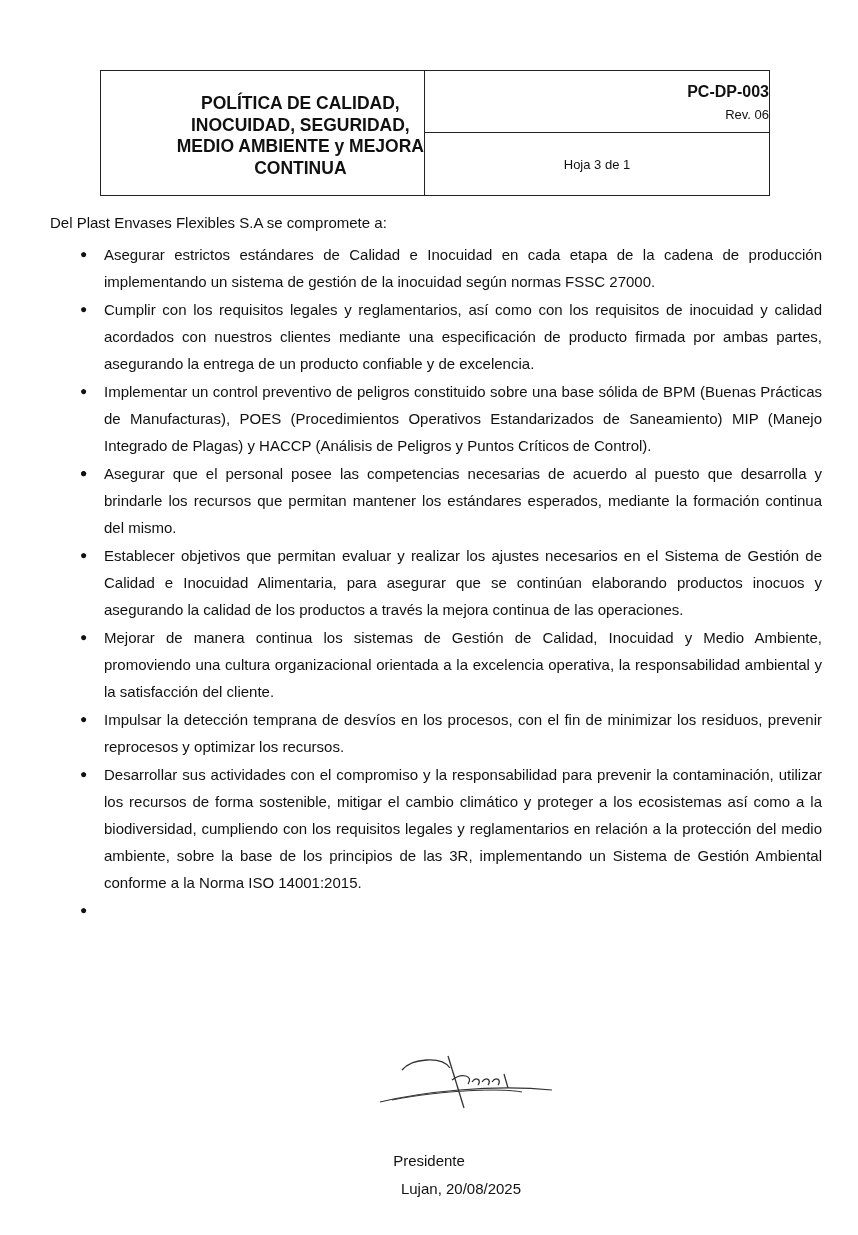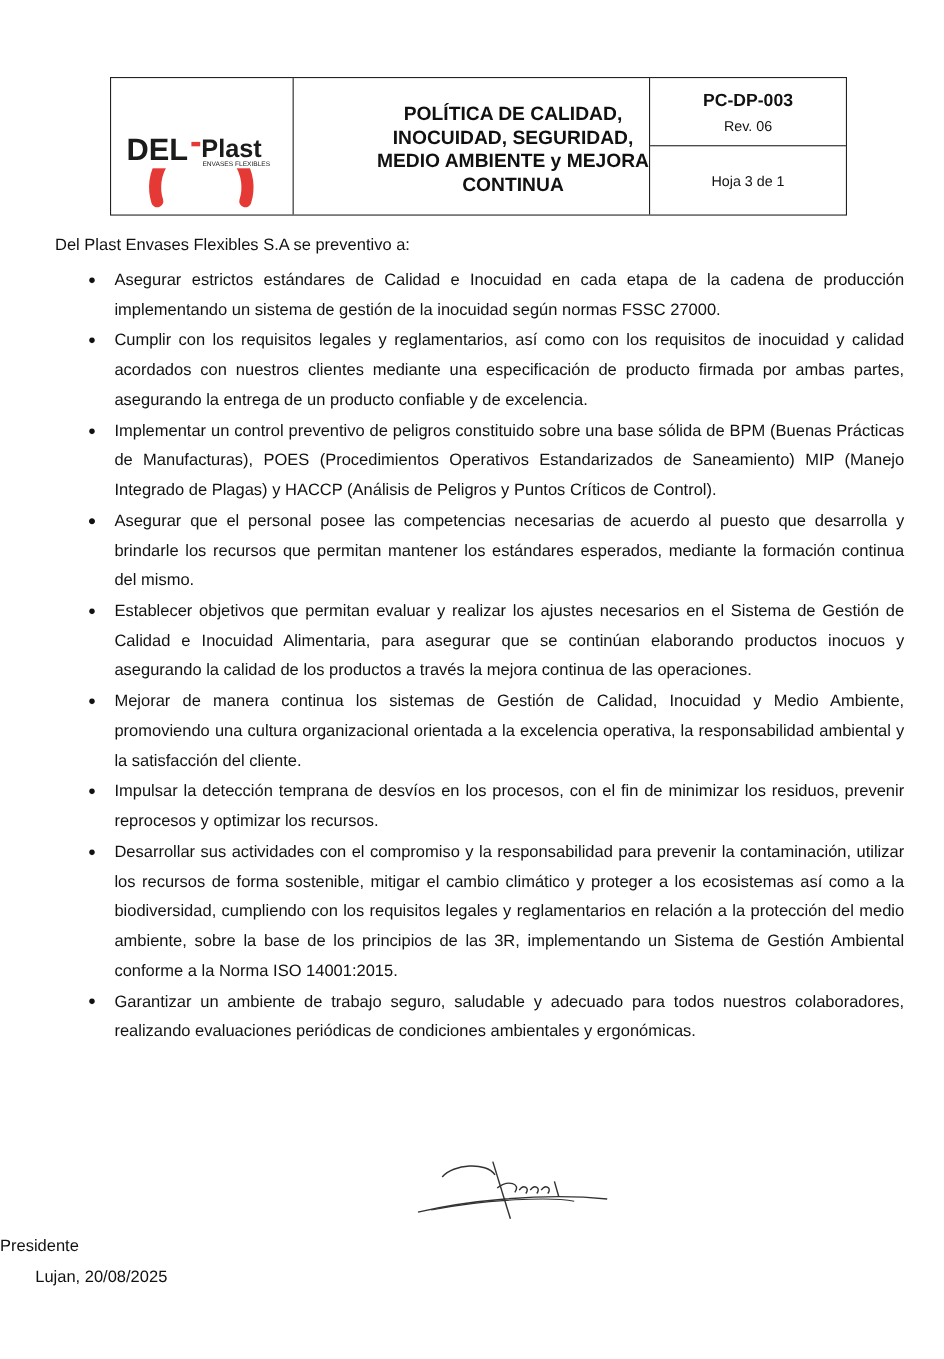--- a/index.html
+++ b/index.html
@@ -2,73 +2,63 @@
 <html><head>
 <meta charset="utf-8">
 <style>
   html, body { margin:0; padding:0; background:#ffffff; }
   body { width:858px; height:1235px; position:relative; overflow:hidden; font-family:"Liberation Sans", sans-serif; color:#111; }
   .header-table { position:absolute; left:100px; top:70px; width:670px; height:126px; border:1.5px solid #222; box-sizing:border-box; display:flex; }
   .logo-cell { width:166px; border-right:1.5px solid #222; position:relative; box-sizing:border-box; }
   .title-cell { width:324px; border-right:1.5px solid #222; display:flex; align-items:center; justify-content:flex-end; text-align:center; box-sizing:border-box; padding-top:6px; }
   .title-cell .title { font-weight:bold; font-size:17.5px; line-height:21.5px; white-space:pre-line; }
   .code-cell { flex:1; display:flex; flex-direction:column; }
-  .code-top { height:62px; border-bottom:1.5px solid #222; display:flex; flex-direction:column; align-items:center; justify-content:center; box-sizing:border-box; }
+  .code-top { height:62px; border-bottom:1.5px solid #222; display:flex; flex-direction:column; align-items:flex-end; justify-content:center; box-sizing:border-box; }
   .code-top .code { font-weight:bold; font-size:16px; margin-top:2px; }
   .code-top .rev { font-size:13px; margin-top:6px; }
   .code-bottom { flex:1; display:flex; align-items:center; justify-content:center; font-size:13px; }
   .intro { position:absolute; left:50px; top:214px; font-size:15px; }
   .list { position:absolute; left:78px; top:241px; width:744px; margin:0; padding:0; list-style:none; }
   .list li { position:relative; padding-left:26px; font-size:15px; line-height:27px; text-align:justify; margin-bottom:1px; }
   .list li .bullet { position:absolute; left:2px; top:0; font-size:12px; }
   .signature { position:absolute; left:372px; top:1052px; width:186px; height:60px; }
-  .sig-title { position:absolute; left:0; width:858px; font-size:15px; }
+  .sig-title { position:absolute; left:0; width:858px; text-align:center; font-size:15px;margin-top:28px; }
 </style>
 </head>
 <body>
 
 <div class="header-table">
-  <div class="logo-cell">
-    <svg width="166" height="126" viewBox="0 0 166 126">
-      <path d="M 42 112 A 42 42 0 1 1 122 112" fill="none" stroke="#e53935" stroke-width="11" stroke-linecap="round"></path>
-      <rect x="10" y="48" width="146" height="34" fill="#ffffff"></rect>
-      <text x="14" y="74" font-family="Liberation Sans, sans-serif" font-weight="bold" font-size="28" fill="#1b1b1b">DEL</text>
-      <rect x="73" y="58" width="8" height="4" fill="#e53935"></rect>
-      <text x="82" y="72" font-family="Liberation Sans, sans-serif" font-weight="bold" font-size="23" fill="#1b1b1b">Plast</text>
-      <text x="83" y="80" font-family="Liberation Sans, sans-serif" font-size="6" fill="#1b1b1b">ENVASES FLEXIBLES</text>
-    </svg>
-  </div>
   <div class="title-cell">
     <div class="title">POLÍTICA DE CALIDAD,
 INOCUIDAD, SEGURIDAD,
 MEDIO AMBIENTE y MEJORA
 CONTINUA</div>
   </div>
   <div class="code-cell">
     <div class="code-top">
       <div class="code">PC-DP-003</div>
       <div class="rev">Rev. 06</div>
     </div>
     <div class="code-bottom">Hoja 3 de 1</div>
   </div>
 </div>
 
-<div class="intro">Del Plast Envases Flexibles S.A se preventivo a:</div>
+<div class="intro">Del Plast Envases Flexibles S.A se compromete a:</div>
 
 <ul class="list">
   <li><span class="bullet">●</span><span>Asegurar estrictos estándares de Calidad e Inocuidad en cada etapa de la cadena de producción implementando un sistema de gestión de la inocuidad según normas FSSC 27000.</span></li>
   <li><span class="bullet">●</span><span>Cumplir con los requisitos legales y reglamentarios, así como con los requisitos de inocuidad y calidad acordados con nuestros clientes mediante una especificación de producto firmada por ambas partes, asegurando la entrega de un producto confiable y de excelencia.</span></li>
   <li><span class="bullet">●</span><span>Implementar un control preventivo de peligros constituido sobre una base sólida de BPM (Buenas Prácticas de Manufacturas), POES (Procedimientos Operativos Estandarizados de Saneamiento) MIP (Manejo Integrado de Plagas) y HACCP (Análisis de Peligros y Puntos Críticos de Control).</span></li>
   <li><span class="bullet">●</span></li>
   <li><span class="bullet">●</span><span>Asegurar que el personal posee las competencias necesarias de acuerdo al puesto que desarrolla y brindarle los recursos que permitan mantener los estándares esperados, mediante la formación continua del mismo.</span></li>
   <li><span class="bullet">●</span><span>Establecer objetivos que permitan evaluar y realizar los ajustes necesarios en el Sistema de Gestión de Calidad e Inocuidad Alimentaria, para asegurar que se continúan elaborando productos inocuos y asegurando la calidad de los productos a través la mejora continua de las operaciones.</span></li>
   <li><span class="bullet">●</span><span>Mejorar de manera continua los sistemas de Gestión de Calidad, Inocuidad y Medio Ambiente, promoviendo una cultura organizacional orientada a la excelencia operativa, la responsabilidad ambiental y la satisfacción del cliente.</span></li>
   <li><span class="bullet">●</span><span>Impulsar la detección temprana de desvíos en los procesos, con el fin de minimizar los residuos, prevenir reprocesos y optimizar los recursos.</span></li>
   <li><span class="bullet">●</span><span>Desarrollar sus actividades con el compromiso y la responsabilidad para prevenir la contaminación, utilizar los recursos de forma sostenible, mitigar el cambio climático y proteger a los ecosistemas así como a la biodiversidad, cumpliendo con los requisitos legales y reglamentarios en relación a la protección del medio ambiente, sobre la base de los principios de las 3R, implementando un Sistema de Gestión Ambiental conforme a la Norma ISO 14001:2015.</span></li>
-  <li><span class="bullet">●</span><span>Garantizar un ambiente de trabajo seguro, saludable y adecuado para todos nuestros colaboradores, realizando evaluaciones periódicas de condiciones ambientales y ergonómicas.</span></li>
+  <li><span class="bullet">●</span></li>
 </ul>
 
 <svg class="signature" viewBox="0 0 186 60">
   <path d="M 30 18 C 40 6, 70 4, 78 16" fill="none" stroke="#333" stroke-width="1.3"></path>
   <path d="M 76 4 L 92 56" fill="none" stroke="#333" stroke-width="1.3"></path>
   <path d="M 80 28 C 90 20, 102 24, 96 32" fill="none" stroke="#333" stroke-width="1.3"></path>
   <path d="M 100 30 c 4 -6, 10 -2, 6 3 M 110 30 c 4 -6, 10 -2, 6 3 M 120 30 c 4 -6, 10 -2, 6 3 M 132 22 L 136 36" fill="none" stroke="#333" stroke-width="1.3"></path>
   <path d="M 8 50 C 50 40, 120 32, 180 38" fill="none" stroke="#333" stroke-width="1.2"></path>
   <path d="M 20 48 C 70 38, 130 36, 150 40" fill="none" stroke="#333" stroke-width="1"></path>
 </svg>

